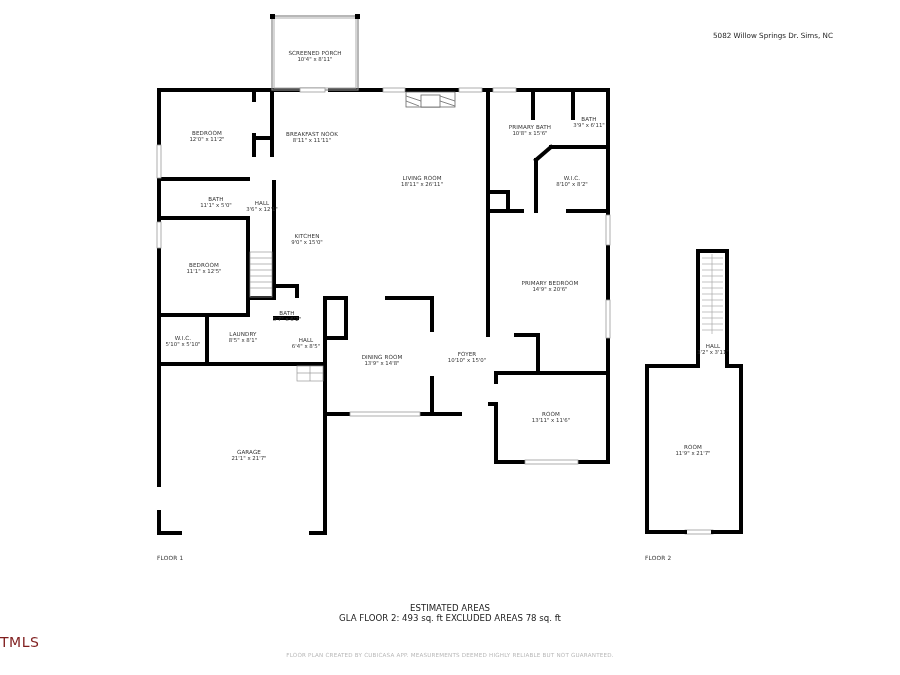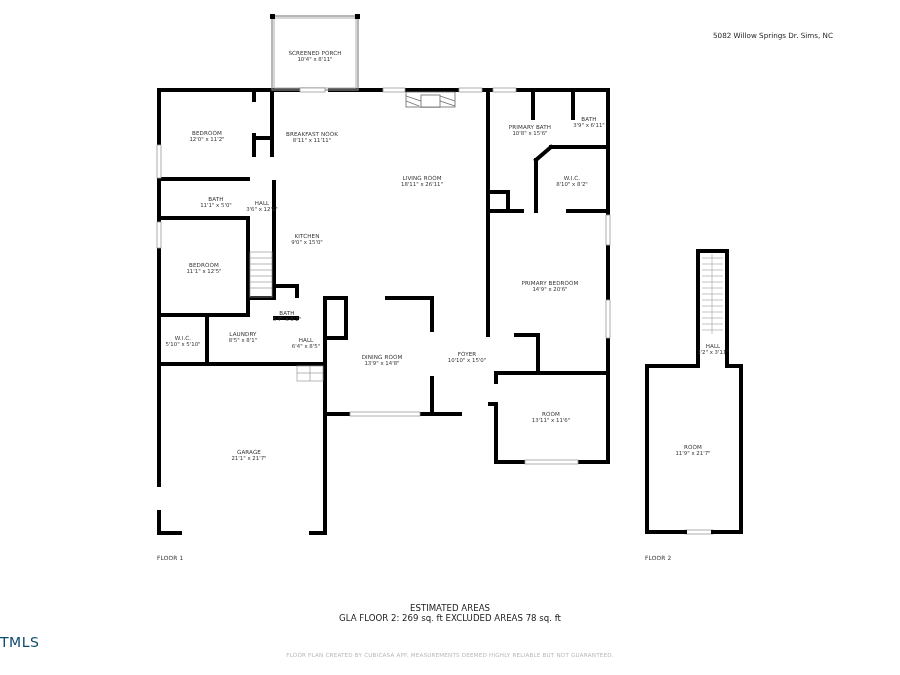--- a/index.html
+++ b/index.html
@@ -5,21 +5,21 @@
   html, body { margin:0; padding:0; background:#ffffff; }
   body { width:900px; height:675px; position:relative; overflow:hidden; font-family:"DejaVu Sans", sans-serif; color:#333; }
   #plan { position:absolute; left:0; top:0; width:900px; height:675px; }
   .lbl { position:absolute; text-align:center; font-family:"DejaVu Sans", sans-serif; color:#333; line-height:1.15; transform:translate(-50%,-50%); white-space:nowrap; }
   .lbl .name { font-size:5.6px; letter-spacing:0.1px; display:block; }
   .lbl .dim { font-size:5.4px; display:block; }
   .address { position:absolute; right:67px; top:31px; font-size:7.2px; color:#222;padding-left:34px; }
   .floor-label { position:absolute; font-size:5.8px; color:#333; letter-spacing:0.2px; }
   .areas { position:absolute; left:0; width:900px; top:603px; text-align:center; font-size:8.6px; color:#222; line-height:10.2px; }
   .disclaimer { position:absolute; left:0; width:900px; top:652px; text-align:center; font-size:5.6px; color:#b8b8b8; letter-spacing:0.2px; }
-  .mls { position:absolute; left:0; top:634px; font-size:14px; color:#0c4a6e; font-family:"DejaVu Sans", sans-serif; letter-spacing:0.5px; }
+  .mls { position:absolute; left:0; top:634px; font-size:14px; color:#7f1d1d; font-family:"DejaVu Sans", sans-serif; letter-spacing:0.5px; }
 </style>
 </head>
 <body>
 
 <svg id="plan" viewBox="0 0 900 675" xmlns="http://www.w3.org/2000/svg">
   <g stroke="#000" stroke-width="4" fill="none" stroke-linecap="square">
 
     <line x1="159" y1="90" x2="300" y2="90"></line>
     <line x1="330" y1="90" x2="383" y2="90"></line>
     <line x1="405" y1="90" x2="459" y2="90"></line>
@@ -255,17 +255,17 @@
 <div class="lbl" style="left:693px;top:450px">
     <span class="name">ROOM</span>
     <span class="dim">11'9" x 21'7"</span>
   </div>
 
 <div class="floor-label" style="left:157px;top:555px">FLOOR 1</div>
 <div class="floor-label" style="left:645px;top:555px">FLOOR 2</div>
 
 <div class="areas">
   <div>ESTIMATED AREAS</div>
-  <div>GLA FLOOR 2: 269 sq. ft EXCLUDED AREAS 78 sq. ft</div>
+  <div>GLA FLOOR 2: 493 sq. ft EXCLUDED AREAS 78 sq. ft</div>
 </div>
 
 <div class="disclaimer">FLOOR PLAN CREATED BY CUBICASA APP. MEASUREMENTS DEEMED HIGHLY RELIABLE BUT NOT GUARANTEED.</div>
 <div class="mls">TMLS</div>
 
 </body></html>

